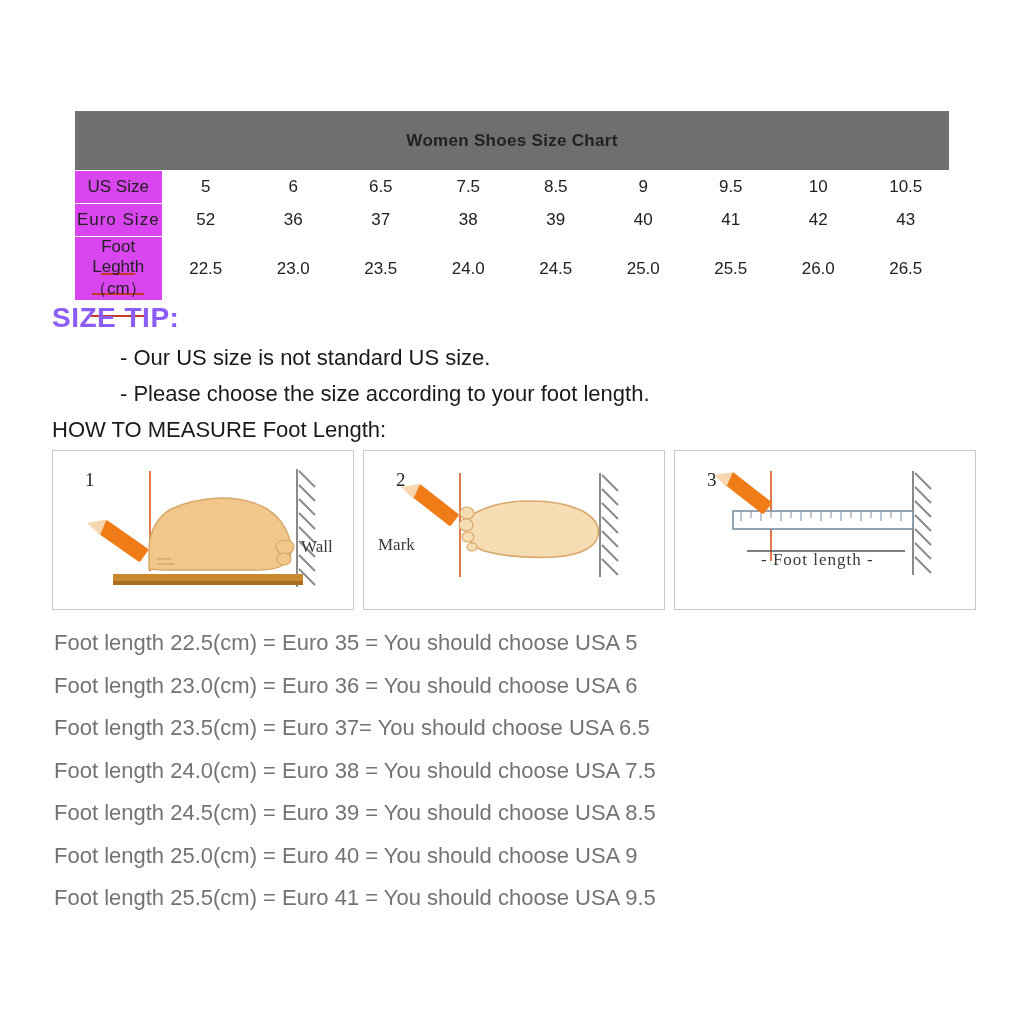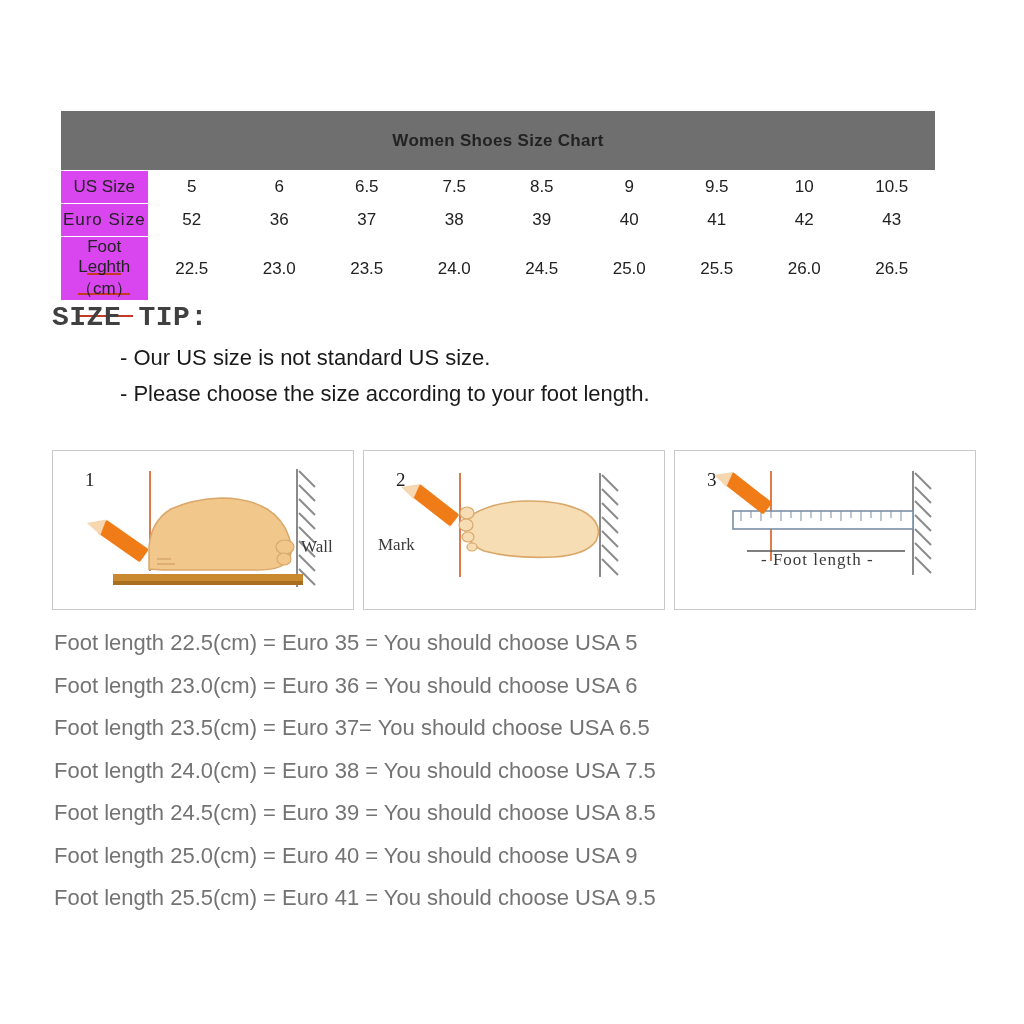--- a/index.html
+++ b/index.html
@@ -13,21 +13,21 @@
     position: relative;
     width: 1024px;
     height: 1024px;
     background: #fff;
     overflow: hidden;
   }
 
   
   .chart-wrap {
     position: absolute;
-    left: 60px;
+    left: 74px;
     top: 110px;
     width: 876px;
   }
   table.size-chart {
     border-collapse: collapse;
     width: 100%;
     table-layout: fixed;
   }
   table.size-chart td {
     border: 1px solid #ffffff;
@@ -61,24 +61,24 @@
   .rowhead .underline-red {
     border-bottom: 2px solid #c23b22;
     padding-bottom: 17px;
   }
 
   
   .size-tip {
     position: absolute;
     left: 52px;
     top: 302px;
-    color: #404040;
+    color: #8b5cf6;
     font-weight: bold;
     font-size: 28px;
-    font-family: Liberation Mono, monospace;
+    font-family: Liberation Sans, sans-serif;
     letter-spacing: .5px;
   }
   .tip-line {
     position: absolute;
     font-size: 22px;
     color: #1a1a1a;
     white-space: nowrap;
   }
   .tip1 { left: 120px; top: 345px; }
   .tip2 { left: 120px; top: 381px; }
@@ -190,20 +190,21 @@
         <td class="cell">26.0</td>
         <td class="cell">26.5</td>
       </tr>
     </tbody>
       </table>
   </div>
 
   <div class="size-tip">SIZE TIP:</div>
   <div class="tip-line tip2">- Please choose the size according to your foot length.</div>
   <div class="tip-line tip1">- Our US size is not standard US size.</div>
+  <div class="howto">HOW TO MEASURE Foot Length:</div>
 
   <div class="panels">
 
     <div class="panel">
       <span class="num">1</span>
       <svg width="302" height="160" viewBox="0 0 302 160">
 
         <g stroke="#8a8a8a" stroke-width="2">
           <line x1="246" y1="20" x2="262" y2="36"></line>
           <line x1="246" y1="34" x2="262" y2="50"></line>

